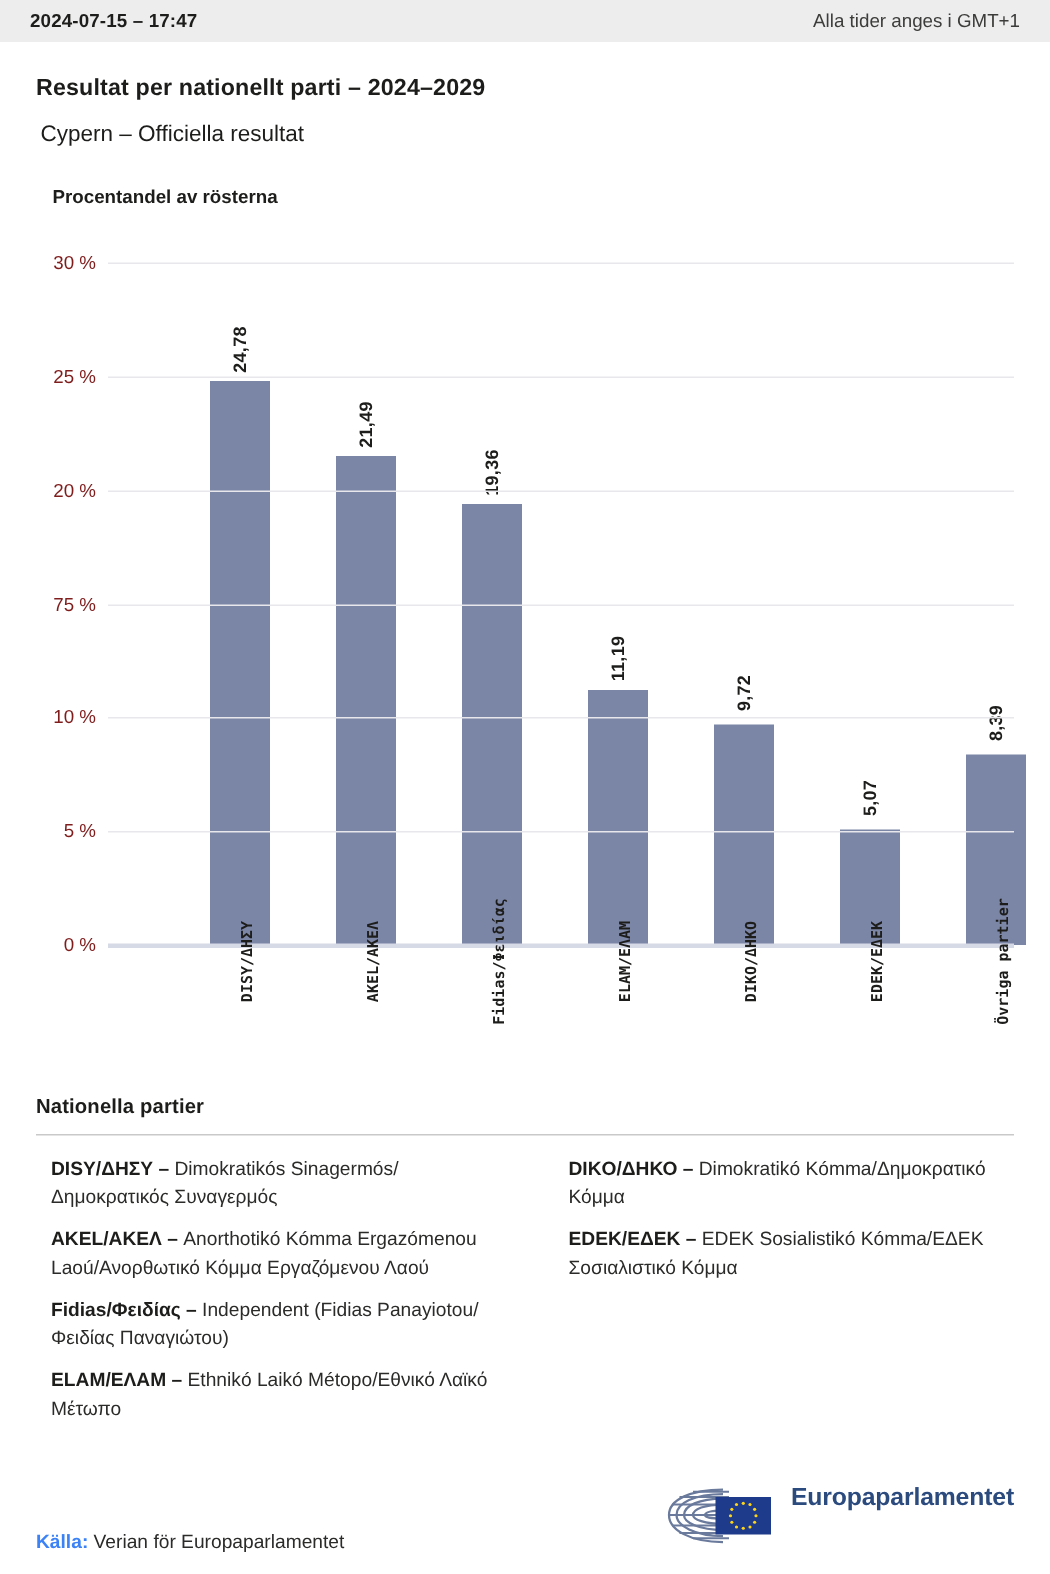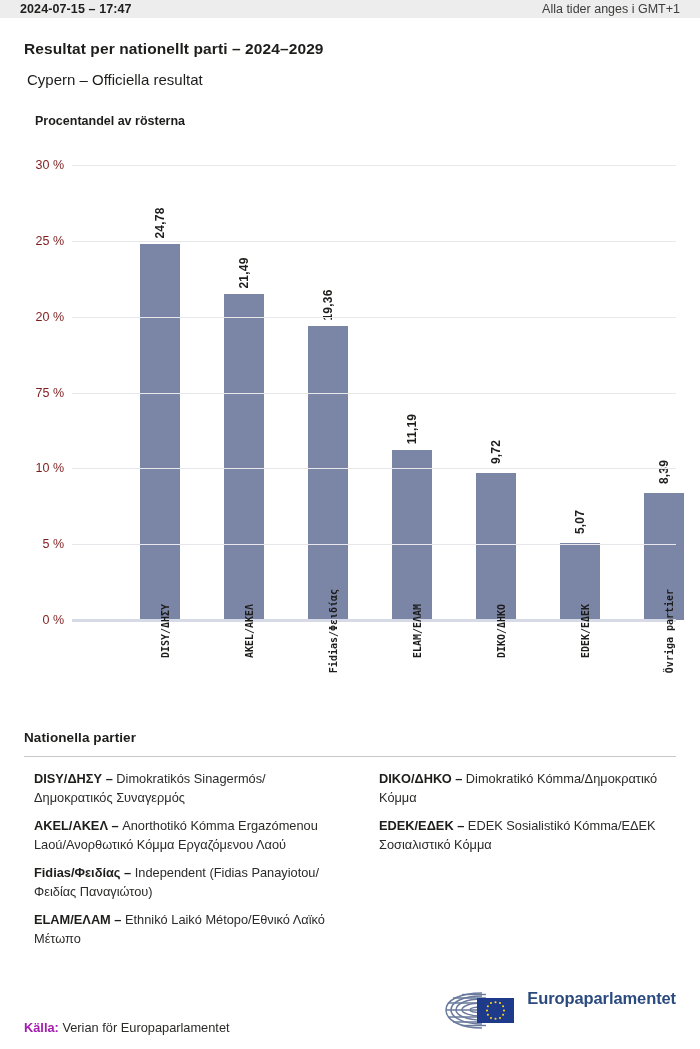--- a/index.html
+++ b/index.html
@@ -11,21 +11,21 @@
     width: 700px;
     height: 1049px;
     font-family: "Liberation Sans", sans-serif;
     color: #1d1d1b;
     overflow: hidden;
     position: relative;
   }
 
   
   .topbar {
-    height: 18px;
+    height: 28px;
     background: #ededed;
     display: flex;
     align-items: center;
     justify-content: space-between;
     padding: 0 20px;
     box-sizing: border-box;
   }
   .topbar-date {
     font-size: 12.5px;
     font-weight: bold;
@@ -145,21 +145,21 @@
     transform: rotate(-90deg);
     transform-origin: top center;
     font-family: "DejaVu Sans Mono", monospace;
     font-size: 10px;
     font-weight: bold;
     color: #1d1d1b;
     white-space: nowrap;
   }
 
   
-  .legend-block { padding: 0 24px; margin-top: 10px; }
+  .legend-block { padding: 0 24px; margin-top: 0px; }
   .legend-title {
     font-size: 13.5px;
     font-weight: bold;
     color: #1d1d1b;
     letter-spacing: .1px;
   }
   .legend-rule {
     border: 0;
     border-top: 1px solid #c9c9c9;
     margin: 11px 0 13px 0;
@@ -190,21 +190,21 @@
     padding: 0 24px;
     box-sizing: border-box;
     display: flex;
     align-items: flex-end;
     justify-content: space-between;
   }
   .source {
     font-size: 12.8px;
     color: #2b2b2a;
   }
-  .source b { font-weight: bold; color: #a21caf; }
+  .source b { font-weight: bold; color: #3b82f6; }
 
   .ep-logo {
     display: flex;
     gap: 9px;
     margin-bottom: 4px;
     margin-right: 0px;
   }
   .ep-mark { display: block; }
   .ep-word {
     font-size: 16.5px;

